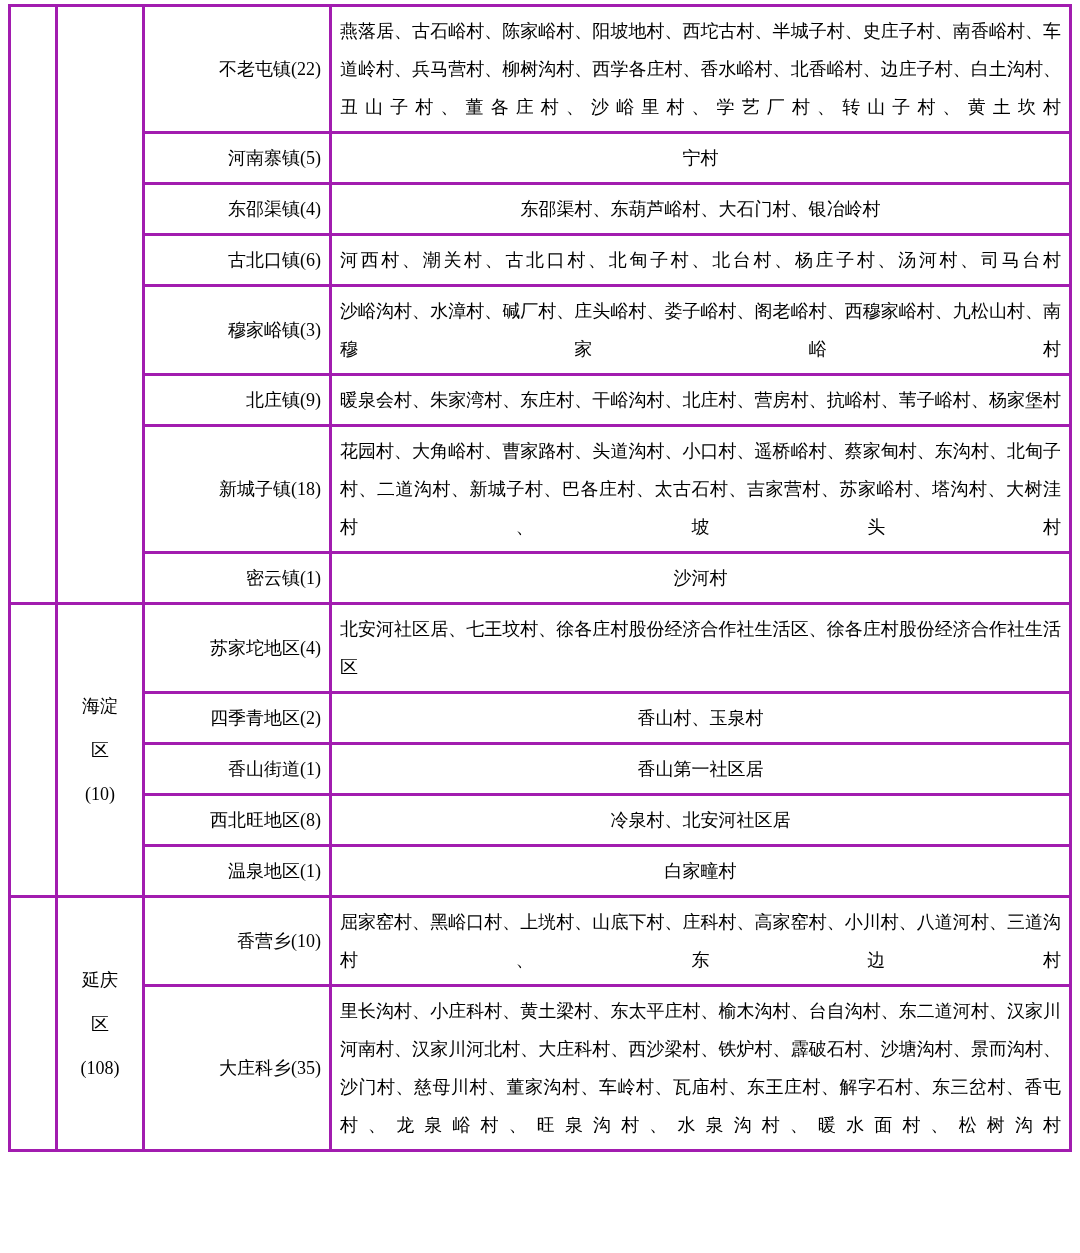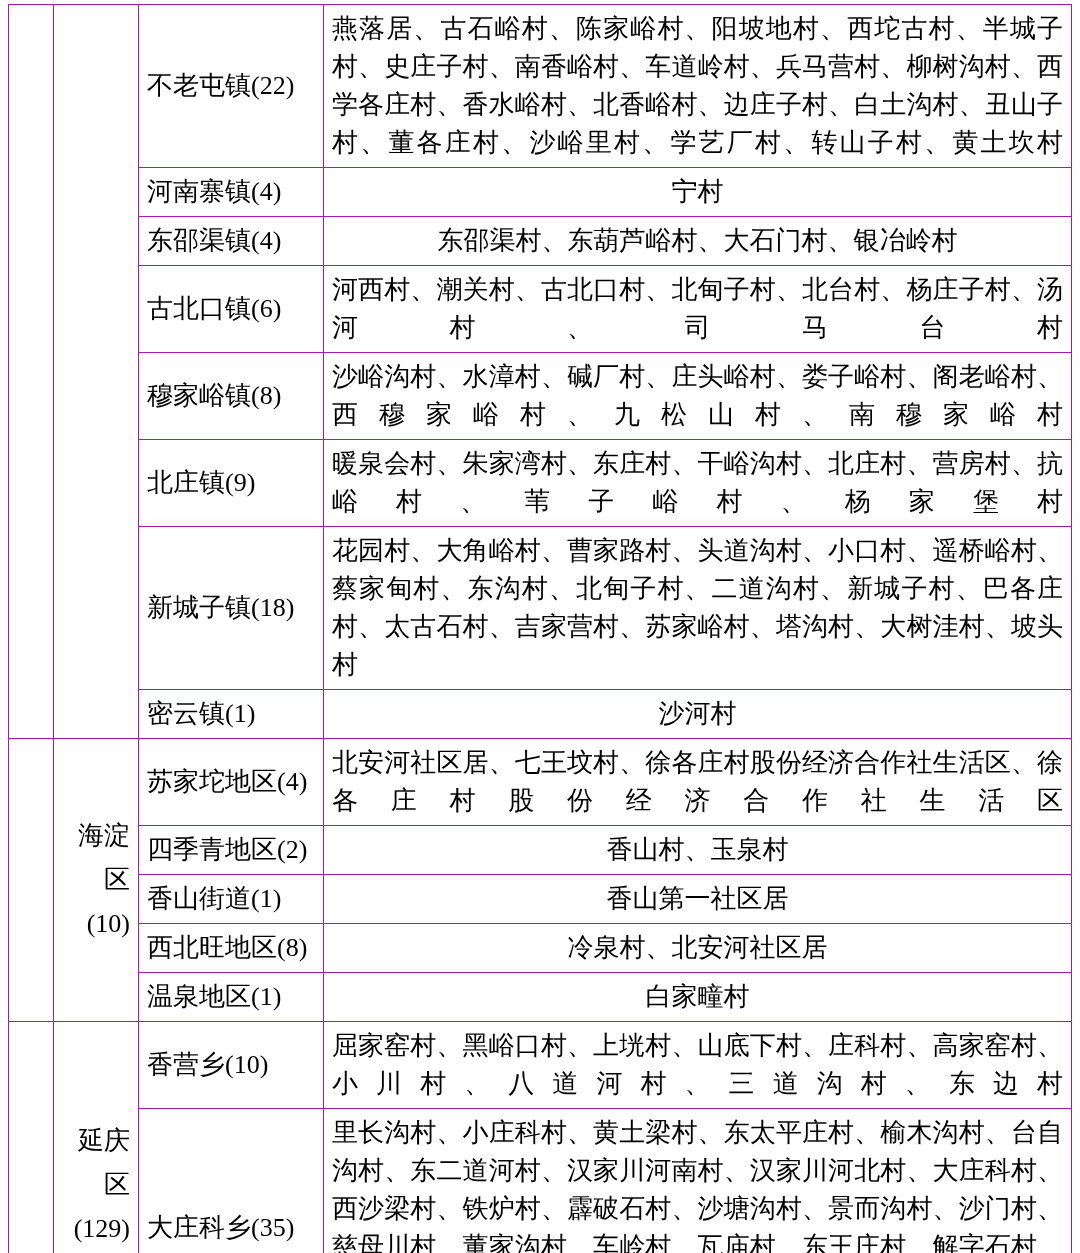--- a/index.html
+++ b/index.html
@@ -15,63 +15,63 @@
     overflow: hidden;
   }
   table.doc-table {
     border-collapse: collapse;
     width: 1064px;
     margin-left: 8px;
     margin-top: 4px;
     table-layout: fixed;
   }
   table.doc-table td {
-    border: 1px solid #a21caf;
-    font-size: 26px;
+    border: 3px solid #a21caf;
+    font-size: 18px;
     line-height: 38px;
     padding: 5px 8px;
     vertical-align: middle;
     word-break: break-all;
   }
   td.col-a { width: 28px; padding: 0; }
   td.col-b { width: 68px; text-align: center; }
-  td.col-c { width: 168px; text-align: left; }
+  td.col-c { width: 168px; text-align: right; }
   td.col-d { text-align: justify; text-align-last: justify; }
   td.col-d.center { text-align: right; text-align-last: center; }
   .district-name {
     display: block;
-    text-align: right;
+    text-align: center;
     line-height: 44px;
   }
 </style>
 </head>
 <body>
 
 <table class="doc-table">
   <tbody>
     <tr>
       <td class="col-a" rowspan="8"></td>
       <td class="col-b" rowspan="8"></td>
       <td class="col-c">不老屯镇(22)</td>
       <td class="col-d">燕落居、古石峪村、陈家峪村、阳坡地村、西坨古村、半城子村、史庄子村、南香峪村、车道岭村、兵马营村、柳树沟村、西学各庄村、香水峪村、北香峪村、边庄子村、白土沟村、丑山子村、董各庄村、沙峪里村、学艺厂村、转山子村、黄土坎村</td>
     </tr>
     <tr>
-      <td class="col-c">河南寨镇(4)</td>
+      <td class="col-c">河南寨镇(5)</td>
       <td class="col-d center">宁村</td>
     </tr>
     <tr>
       <td class="col-c">东邵渠镇(4)</td>
       <td class="col-d center">东邵渠村、东葫芦峪村、大石门村、银冶岭村</td>
     </tr>
     <tr>
       <td class="col-c">古北口镇(6)</td>
       <td class="col-d">河西村、潮关村、古北口村、北甸子村、北台村、杨庄子村、汤河村、司马台村</td>
     </tr>
     <tr>
-      <td class="col-c">穆家峪镇(8)</td>
+      <td class="col-c">穆家峪镇(3)</td>
       <td class="col-d">沙峪沟村、水漳村、碱厂村、庄头峪村、娄子峪村、阁老峪村、西穆家峪村、九松山村、南穆家峪村</td>
     </tr>
     <tr>
       <td class="col-c">北庄镇(9)</td>
       <td class="col-d">暖泉会村、朱家湾村、东庄村、干峪沟村、北庄村、营房村、抗峪村、苇子峪村、杨家堡村</td>
     </tr>
     <tr>
       <td class="col-c">新城子镇(18)</td>
       <td class="col-d">花园村、大角峪村、曹家路村、头道沟村、小口村、遥桥峪村、蔡家甸村、东沟村、北甸子村、二道沟村、新城子村、巴各庄村、太古石村、吉家营村、苏家峪村、塔沟村、大树洼村、坡头村</td>
     </tr>
@@ -105,21 +105,21 @@
     <tr>
       <td class="col-c">温泉地区(1)</td>
       <td class="col-d center">白家疃村</td>
     </tr>
 
     <tr>
       <td class="col-a" rowspan="2"></td>
       <td class="col-b" rowspan="2">
         <span class="district-name">延庆</span>
         <span class="district-name">区</span>
-        <span class="district-name">(129)</span>
+        <span class="district-name">(108)</span>
       </td>
       <td class="col-c">香营乡(10)</td>
       <td class="col-d">屈家窑村、黑峪口村、上垙村、山底下村、庄科村、高家窑村、小川村、八道河村、三道沟村、东边村</td>
     </tr>
     <tr>
       <td class="col-c">大庄科乡(35)</td>
       <td class="col-d">里长沟村、小庄科村、黄土梁村、东太平庄村、榆木沟村、台自沟村、东二道河村、汉家川河南村、汉家川河北村、大庄科村、西沙梁村、铁炉村、霹破石村、沙塘沟村、景而沟村、沙门村、慈母川村、董家沟村、车岭村、瓦庙村、东王庄村、解字石村、东三岔村、香屯村、龙泉峪村、旺泉沟村、水泉沟村、暖水面村、松树沟村</td>
     </tr>
   </tbody>
 </table>

